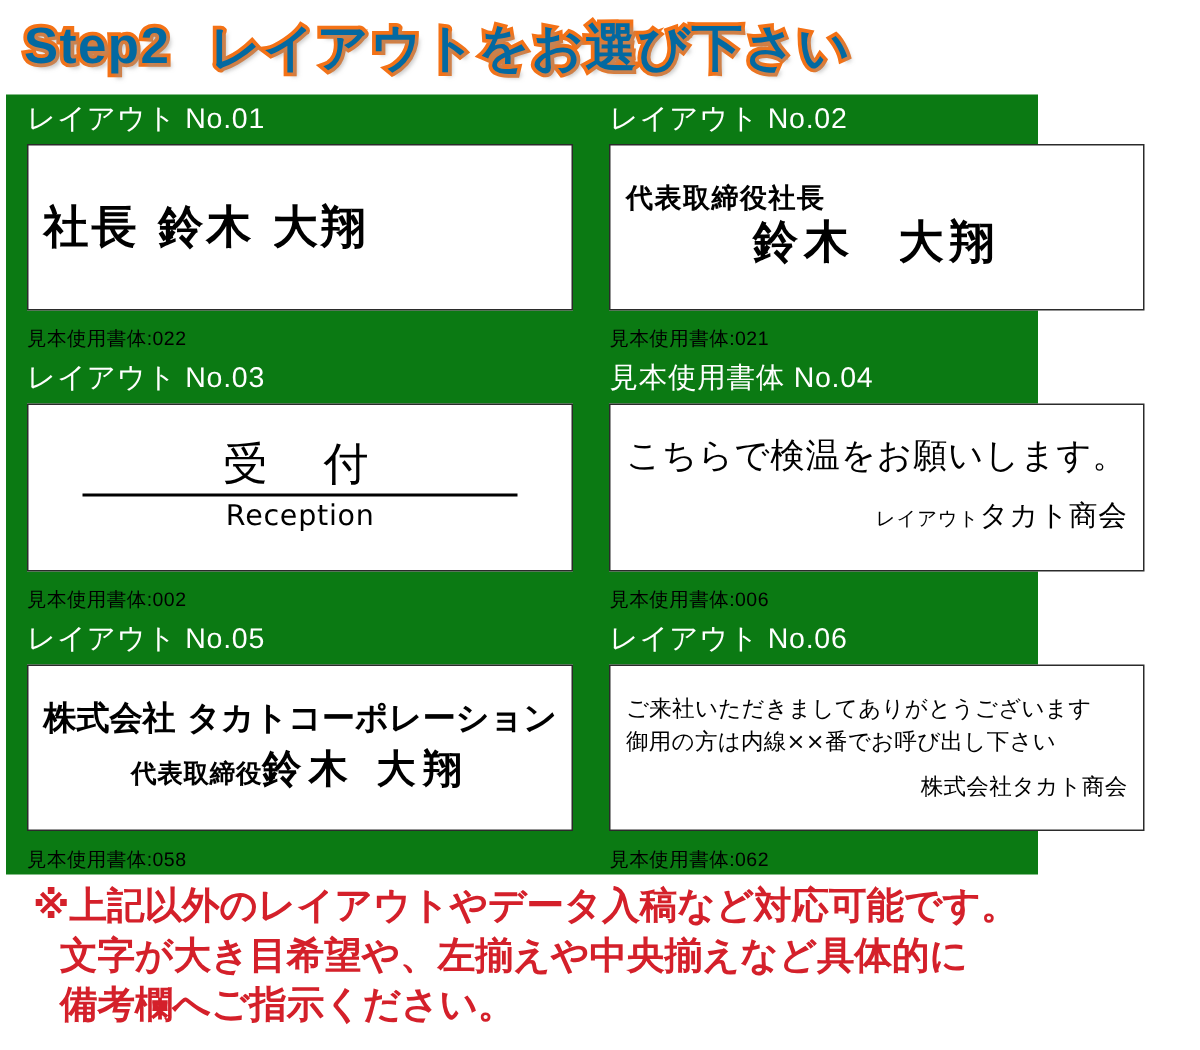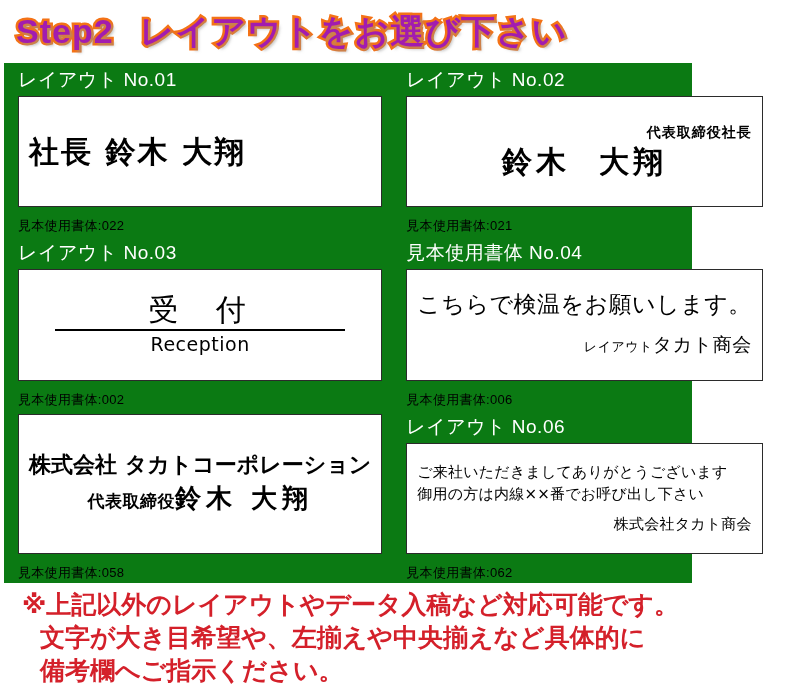--- a/index.html
+++ b/index.html
@@ -15,21 +15,21 @@
   .header{
     height:63px;
     display:flex;align-items:center;
     padding-left:16px;
     box-sizing:border-box;
   }
   .header-text{
     font-size:34px;
     font-weight:bold;
     letter-spacing:1px;
-    color:#a21caf;
+    color:#0369a1;
     -webkit-text-stroke:5px #f47216;
     paint-order:stroke fill;
     text-shadow:3px 3px 3px rgba(150,150,150,.55);
     white-space:pre;
   }
   .header-step{margin-right:26px;}
 
   
   .green-panel{
     position:absolute;
@@ -79,21 +79,21 @@
   }
 
   
   .brush{
     font-family:"DejaVu Serif","Liberation Serif",serif;
     font-weight:bold;
     color:#000;
     white-space:pre;
   }
   .p1-main{font-size:30px;text-align:left;letter-spacing:2px;line-height:34px;}
-  .p2-title{font-size:14px;text-align:right;letter-spacing:1px;line-height:19px;}
+  .p2-title{font-size:18px;text-align:left;letter-spacing:1px;line-height:19px;}
   .p2-name{font-size:30px;text-align:center;letter-spacing:4px;line-height:36px;margin-top:2px;}
 
   .gothic{
     font-family:"DejaVu Sans","Liberation Sans",sans-serif;
     color:#000;
     white-space:pre;
   }
   .p3-main{font-size:30px;text-align:center;letter-spacing:6px;line-height:34px;}
   .p3-rule{
     height:2px;background:#000;
@@ -176,20 +176,21 @@
       <div class="cell">
         <div class="cell-label">見本使用書体 No.04</div>
         <div class="plate">
           <div class="gothic p4-main">こちらで検温をお願いします。</div>
           <div class="gothic p4-sign"><span class="small">レイアウト</span><span class="big">タカト商会</span></div>
         </div>
         <div class="font-code">見本使用書体:006</div>
       </div>
 
       <div class="cell">
+        <div class="cell-label">レイアウト No.05</div>
         <div class="plate">
           <div class="gothic p5-line1">株式会社 タカトコーポレーション</div>
           <div class="gothic p5-line2"><span class="role">代表取締役</span><span class="nm">鈴木 大翔</span></div>
         </div>
         <div class="font-code">見本使用書体:058</div>
       </div>
 
       <div class="cell">
         <div class="cell-label">レイアウト No.06</div>
         <div class="plate">

